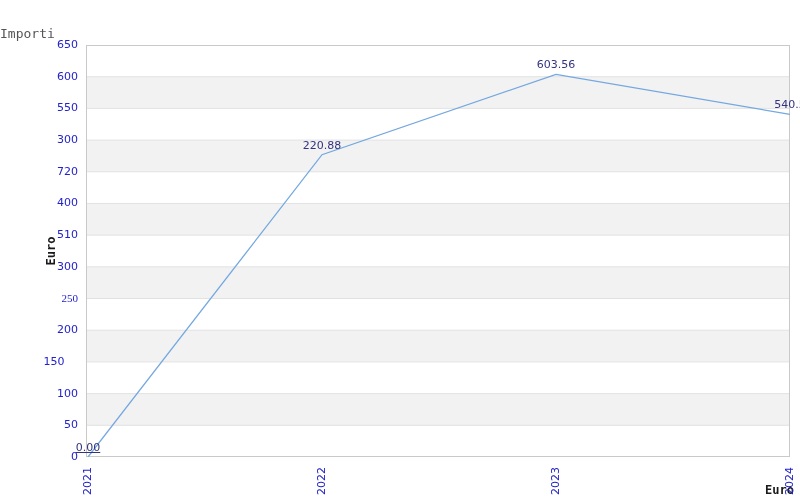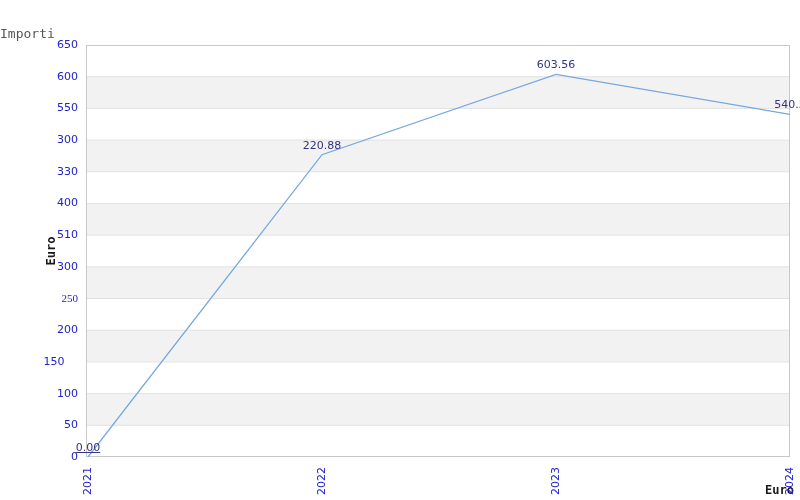--- a/index.html
+++ b/index.html
@@ -86,21 +86,21 @@
   <div class="xlabel" style="color: rgb(26, 26, 26);">Euro</div>
 <div class="ytick" style="top: 450px; color: rgb(34, 34, 204);">0</div>
     <div class="ytick" style="top: 418.308px; color: rgb(34, 34, 204);">50</div>
     <div class="ytick" style="top: 386.615px; color: rgb(34, 34, 204);">100</div>
     <div class="ytick" style="top: 354.923px; color: rgb(34, 34, 204); text-align: center;">150</div>
     <div class="ytick" style="top: 323.231px; color: rgb(34, 34, 204);">200</div>
     <div class="ytick" style="top: 291px; color: rgb(34, 34, 204); font-family: Liberation Serif, serif;">250</div>
     <div class="ytick" style="top: 259.846px; color: rgb(34, 34, 204);">300</div>
     <div class="ytick" style="top: 228.154px; color: rgb(34, 34, 204);">510</div>
     <div class="ytick" style="top: 196.462px; color: rgb(34, 34, 204);">400</div>
-    <div class="ytick" style="top: 164.769px; color: rgb(34, 34, 204);">330</div>
+    <div class="ytick" style="top: 164.769px; color: rgb(34, 34, 204);">720</div>
     <div class="ytick" style="top: 133.077px; color: rgb(34, 34, 204);">300</div>
     <div class="ytick" style="top: 101.385px; color: rgb(34, 34, 204);">550</div>
     <div class="ytick" style="top: 69.6923px; color: rgb(34, 34, 204);">600</div>
     <div class="ytick" style="top: 38px; color: rgb(34, 34, 204);">650</div>
     <div class="xtick" style="left: 66px; top: 474px; color: rgb(34, 34, 204);">2021</div>
     <div class="xtick" style="left: 300px; top: 474px; color: rgb(34, 34, 204);">2022</div>
     <div class="xtick" style="left: 534px; top: 474px; color: rgb(34, 34, 204);">2023</div>
     <div class="xtick" style="left: 768px; top: 474px; color: rgb(34, 34, 204);">2024</div>
     <div class="plabel" style="left: 33px; top: 441px; color: rgb(51, 51, 128); text-decoration: underline;">0.00</div>
     <div class="plabel" style="left: 267px; top: 138.668px; color: rgb(51, 51, 128);">220.88</div>

